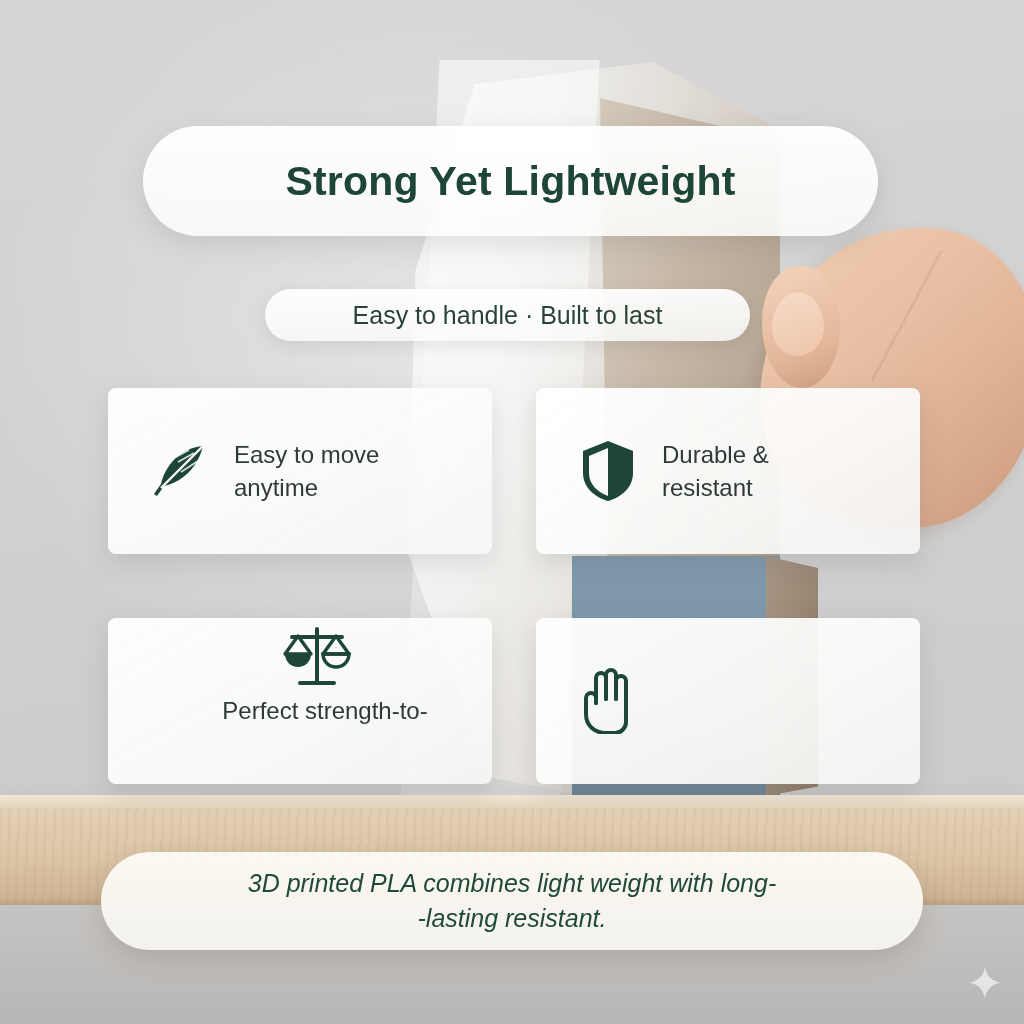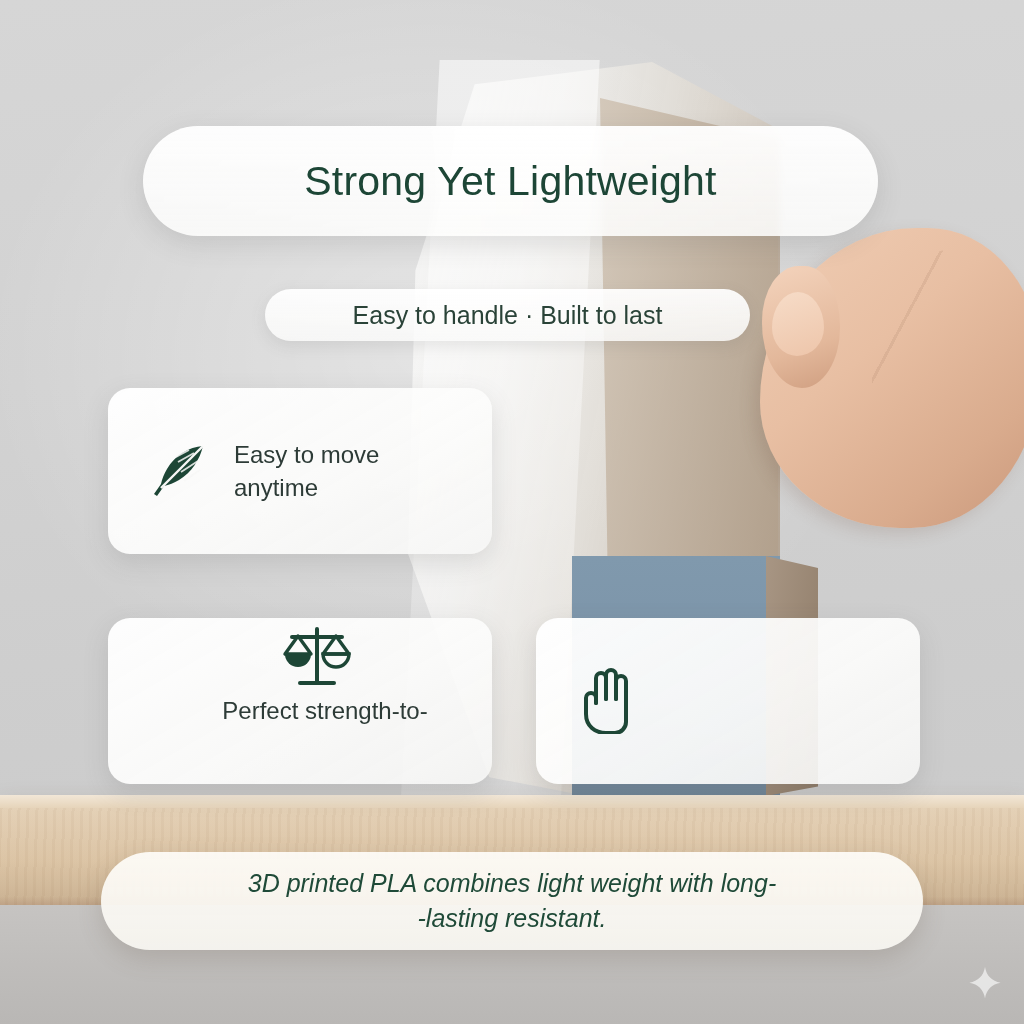--- a/index.html
+++ b/index.html
@@ -102,40 +102,40 @@
 
   .title-pill{
     position:absolute; left:143px; top:126px; width:735px; height:110px;
     background:linear-gradient(180deg, rgba(255,255,255,.95), rgba(252,252,251,.88));
     border-radius:55px;
     box-shadow:0 8px 26px rgba(90,90,90,.16);
     display:flex; align-items:center; justify-content:center;
     backdrop-filter:blur(3px);
   }
   .title-text{
-    font-size:41px; font-weight:normal; color:#1d4636;
+    font-size:41px; font-weight:bold; color:#1d4636;
     letter-spacing:.2px; white-space:nowrap;
   }
 
   .sub-pill{
     position:absolute; left:265px; top:289px; width:485px; height:52px;
     background:linear-gradient(180deg, rgba(255,255,255,.93), rgba(250,250,249,.85));
     border-radius:26px;
     box-shadow:0 5px 16px rgba(90,90,90,.13);
     display:flex; align-items:center; justify-content:center;
   }
   .sub-text{ font-size:25px; color:#2a4338; white-space:nowrap; }
 
   .grid{
     position:absolute; left:108px; top:388px; width:812px; height:396px;
   }
   .card{
     position:absolute; width:384px; height:166px;
     background:linear-gradient(150deg, rgba(255,255,255,.96) 0%, rgba(252,252,251,.93) 55%, rgba(246,246,245,.90) 100%);
-    border-radius:22px;
+    border-radius:8px;
     box-shadow:0 9px 24px rgba(95,95,95,.17);
     display:flex; align-items:center; padding-left:34px;
   }
   .card.c0{ left:0;    top:0;   }
   .card.c1{ left:428px; top:0;   }
   .card.c2{ left:0;    top:230px;flex-direction:column;}
   .card.c3{ left:428px; top:230px;}
 
   .card-icon{ width:76px; flex:0 0 76px; display:flex; align-items:center; justify-content:center; }
   .card-label{
@@ -197,20 +197,32 @@
           <path d="M55 7 13 49" stroke="#f7f7f6" stroke-width="2.4" fill="none"></path>
           <path d="M46 14 30 23M50 22 33 33M41 11 28 18M52 31 36 42" stroke="#f7f7f6" stroke-width="1.8" fill="none" opacity=".85"></path>
         </svg>
       </div>
       <div class="card-label">
         <span class="ln">Easy to move</span>
         <span class="ln">anytime</span>
       </div>
     </div>
 
+    <div class="card c1">
+      <div class="card-icon">
+        <svg width="62" height="66" viewBox="0 0 62 66" aria-hidden="true">
+          <path d="M31 3 6 13v22c0 14 11 24 25 28 14-4 25-14 25-28V13L31 3z" fill="#1d4636"></path>
+          <path d="M31 10 12 18v17c0 11 8 19 19 23V10z" fill="#fbfbfa"></path>
+        </svg>
+      </div>
+      <div class="card-label">
+        <span class="ln">Durable &amp;</span>
+        <span class="ln">resistant</span>
+      </div>
+    </div>
 
     <div class="card c2">
       <div class="card-icon">
         <svg width="70" height="66" viewBox="0 0 70 66" aria-hidden="true">
           <g fill="none" stroke="#1d4636" stroke-width="4" stroke-linecap="round">
             <path d="M35 6v52"></path>
             <path d="M10 14h50"></path>
             <path d="M18 60h34"></path>
           </g>
 

